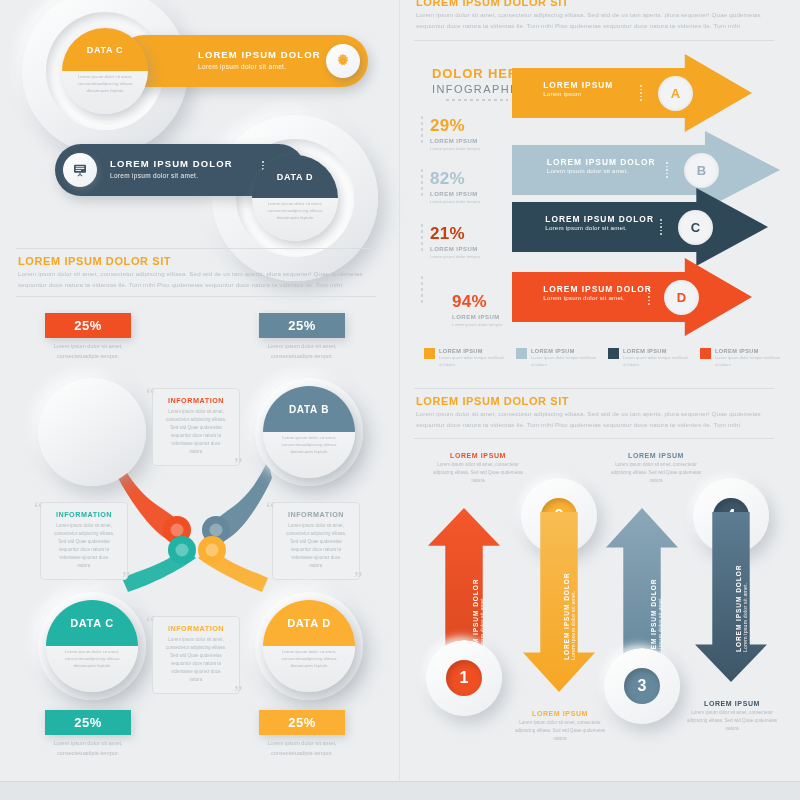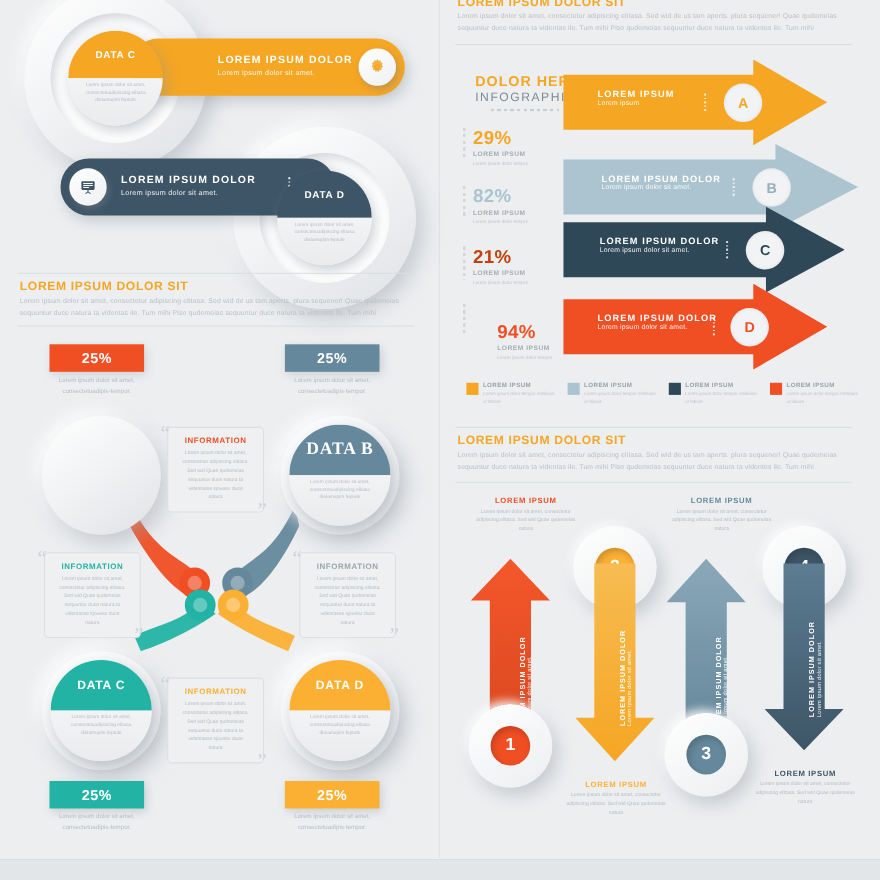--- a/index.html
+++ b/index.html
@@ -210,21 +210,21 @@
     <circle cx="212" cy="170" r="14" fill="#fbb034"></circle>
     <circle cx="212" cy="170" r="6.5" fill="#ffffff" opacity=".3"></circle>
   </svg>
 
   <div class="ring" style="left:38px;top:378px;width:108px;height:108px;"></div>
 
   <div class="ring" style="left:255px;top:378px;width:108px;height:108px;"></div>
   <div class="disc" style="left:263px;top:386px;width:92px;height:92px;">
     <div class="top" style="background:#65889c;"></div>
     <div class="bot"></div>
-    <div class="lbl" style="font-size:16px;font-family:Liberation Serif, serif;">DATA B</div>
+    <div class="lbl" style="font-size:10px;">DATA B</div>
     <div class="txt">Lorem ipsum dolor sit amet, consectetuadipiscing elitasa dieiamupim feptule</div>
   </div>
 
   <div class="infobox" style="left:152px;top:388px;width:88px;height:78px;">
     <div class="ih" style="color:#f04e23;">INFORMATION</div>
     <div class="ib">Lorem ipsum dolor sit amet, consectetur adipiscing elitasa. Sed wid Quae qudemeias sequuntur duce natura ta videntasse sjounez duce natura</div>
   </div>
   <div class="q" style="left:146px;top:385px;">“</div>
   <div class="q" style="left:234px;top:455px;">”</div>
 

